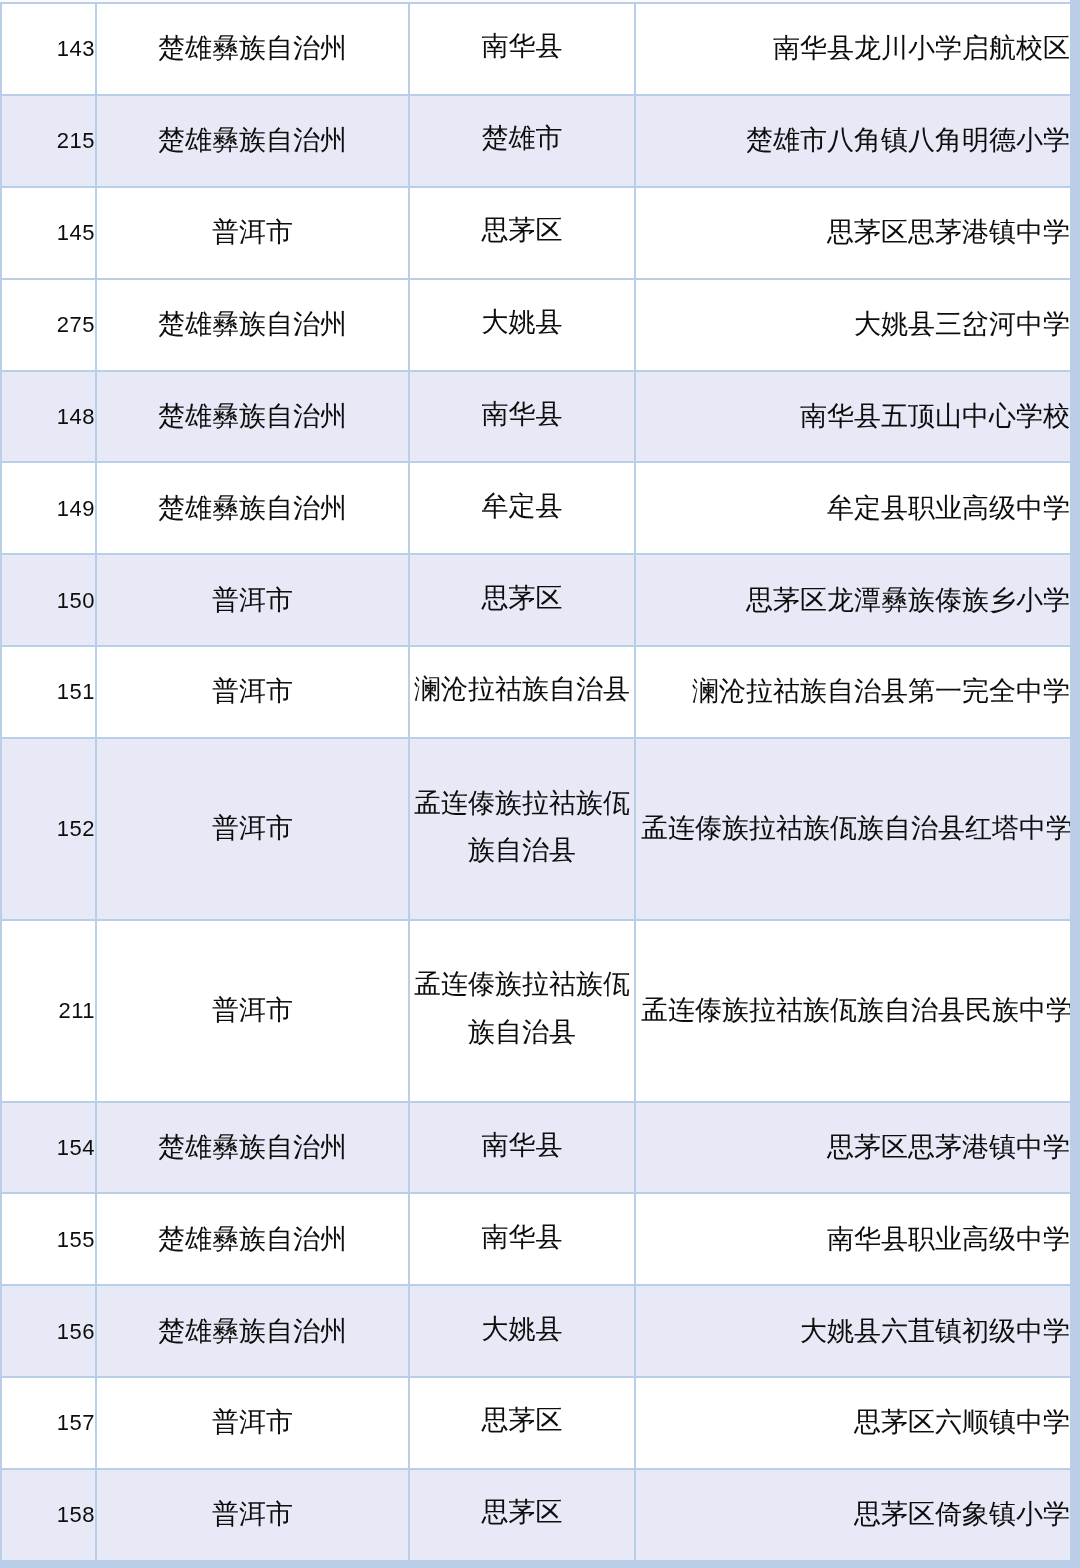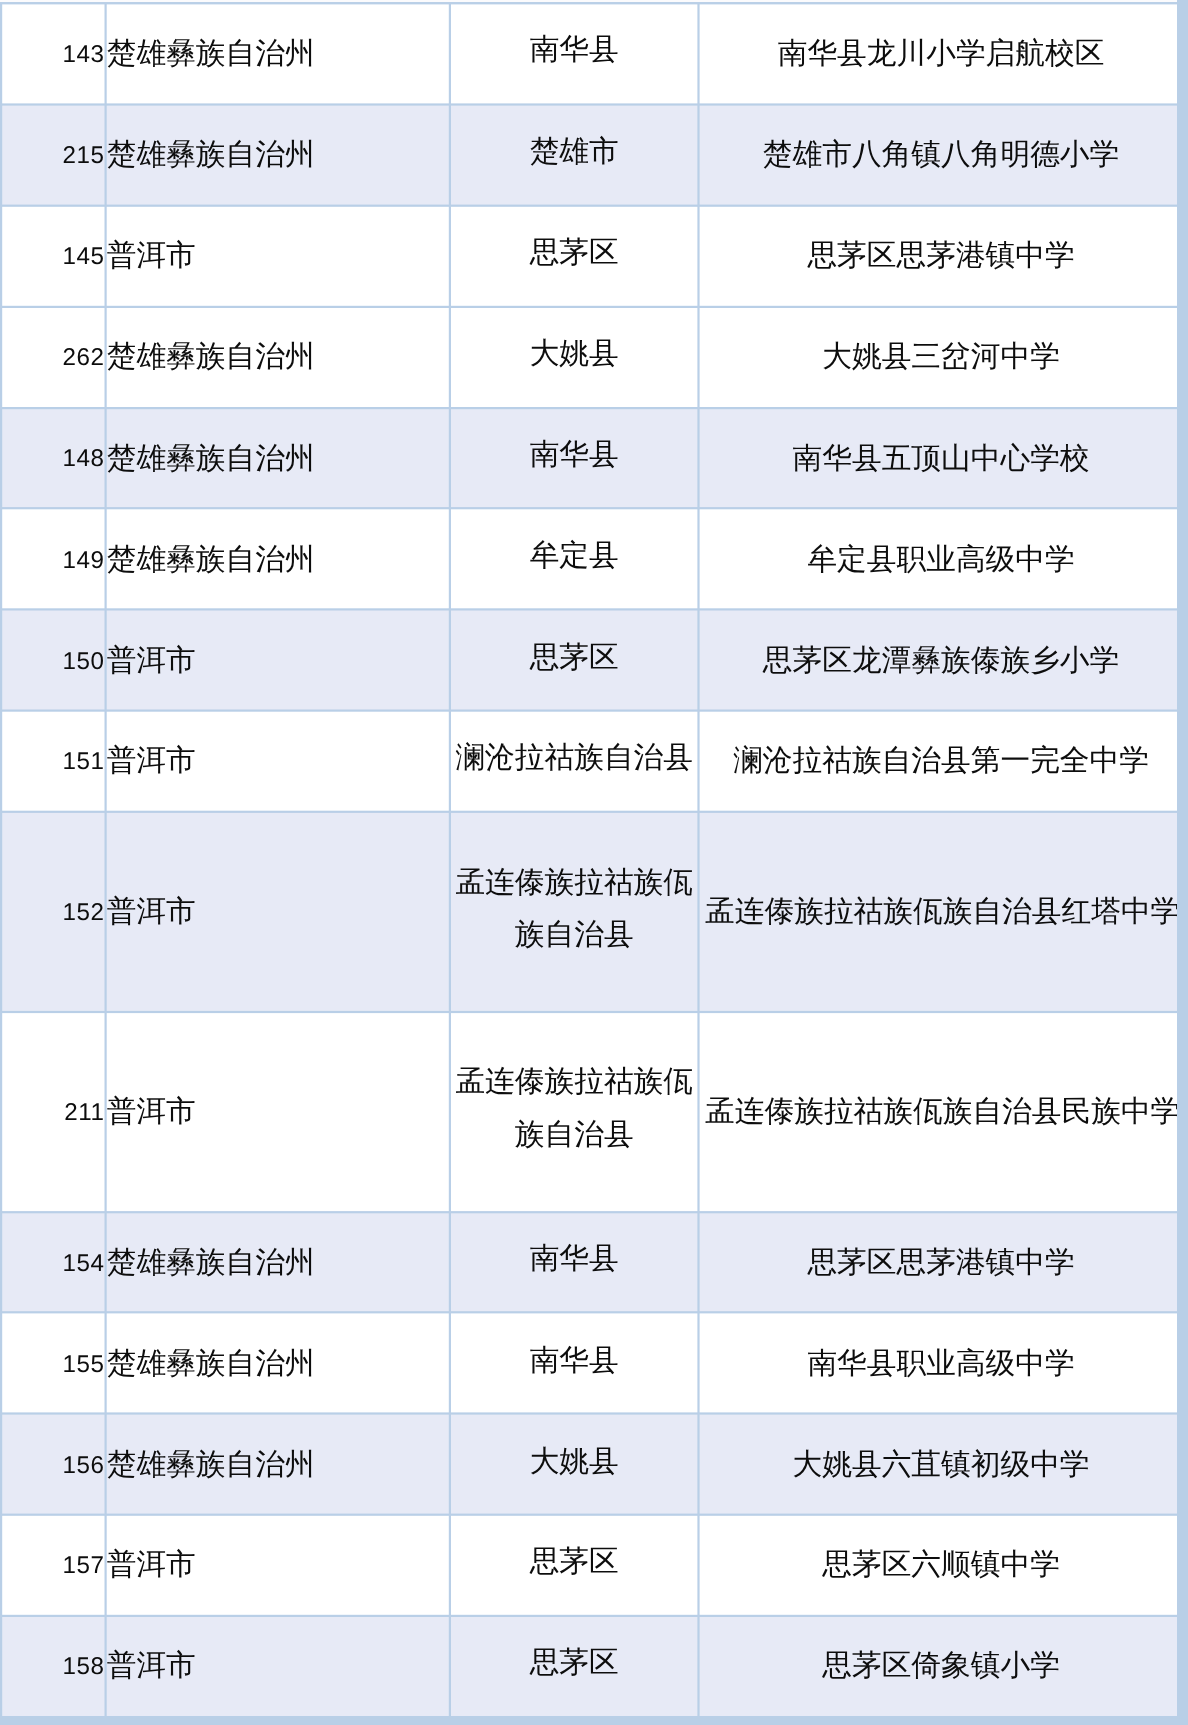--- a/index.html
+++ b/index.html
@@ -32,23 +32,23 @@
     font-size:27px;
     line-height:1.6;
     padding:0;
   }
   td.c-index{
     background:var(--row-white);
     text-align:right;
     font-size:22px;
     letter-spacing:0.5px;
   }
-  td.c-prefecture{ text-align:left; }
+  td.c-prefecture{ text-align:center; }
   td.c-county{ text-align:center; line-height:1.75;font-family:Liberation Mono, monospace; }
-  td.c-school{ text-align:center; padding-left:5px; white-space:nowrap; }
+  td.c-school{ text-align:right; padding-left:5px; white-space:nowrap; }
   tr.zebra-white td{ background:var(--row-white); }
   tr.zebra-tint  td{ background:var(--row-tint); }
 </style>
 </head>
 <body>
 
 <div class="top-sliver"></div>
 
 <table class="school-table">
   <colgroup>
@@ -70,21 +70,21 @@
         <td class="c-county">楚雄市</td>
         <td class="c-school">楚雄市八角镇八角明德小学</td>
       </tr>
       <tr class="zebra-white">
         <td class="c-index">145</td>
         <td class="c-prefecture">普洱市</td>
         <td class="c-county">思茅区</td>
         <td class="c-school">思茅区思茅港镇中学</td>
       </tr>
       <tr class="zebra-white">
-        <td class="c-index">262</td>
+        <td class="c-index">275</td>
         <td class="c-prefecture">楚雄彝族自治州</td>
         <td class="c-county">大姚县</td>
         <td class="c-school">大姚县三岔河中学</td>
       </tr>
       <tr class="zebra-tint">
         <td class="c-index">148</td>
         <td class="c-prefecture">楚雄彝族自治州</td>
         <td class="c-county">南华县</td>
         <td class="c-school">南华县五顶山中心学校</td>
       </tr>

